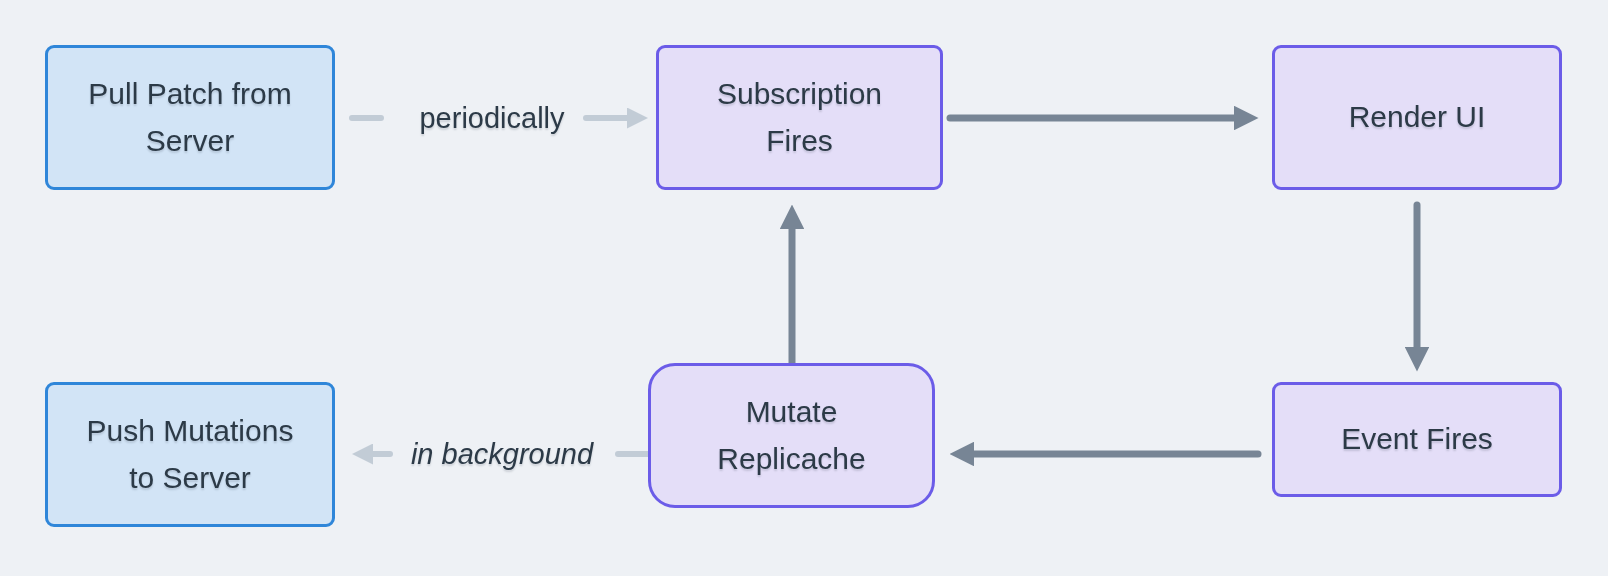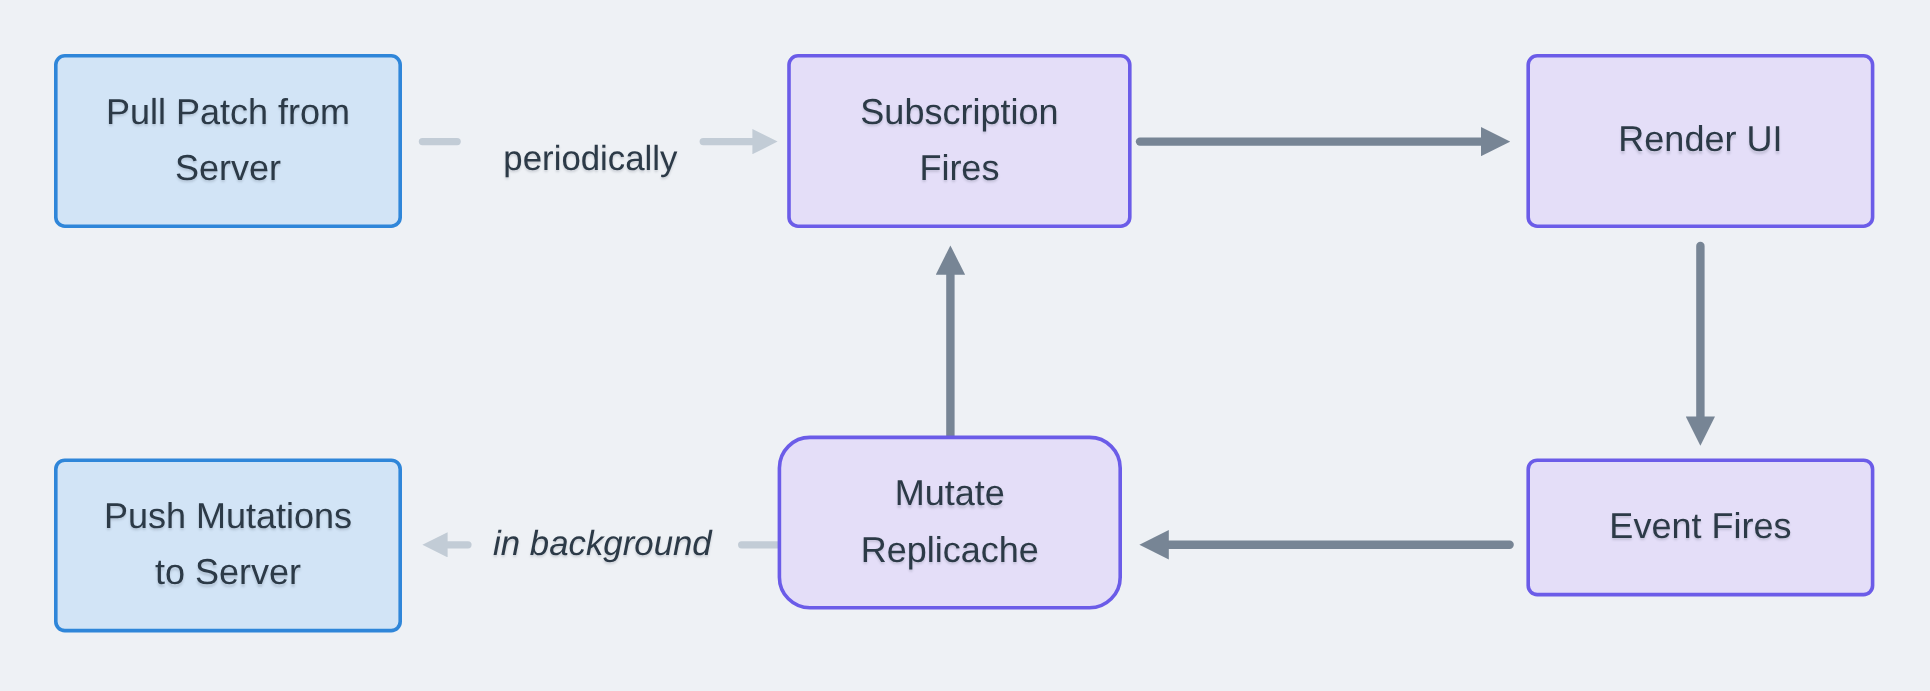--- a/index.html
+++ b/index.html
@@ -60,21 +60,21 @@
     text-shadow: 0 2px 2px rgba(44, 58, 71, 0.18);
   }
   
   #node-pull    { left: 45px;   top: 45px;  width: 290px; height: 145px; }
   #node-sub     { left: 656px;  top: 45px;  width: 287px; height: 145px; }
   #node-render  { left: 1272px; top: 45px;  width: 290px; height: 145px; }
   #node-push    { left: 45px;   top: 382px; width: 290px; height: 145px; text-align: center; }
   #node-mutate  { left: 648px;  top: 363px; width: 287px; height: 145px; border-radius: 27px; }
   #node-event   { left: 1272px; top: 382px; width: 290px; height: 115px; }
 
-  #label-periodically { left: 492px; top: 118px; margin-top: 15px; }
+  #label-periodically { left: 492px; top: 118px; }
   #label-inbackground { left: 502px; top: 454px; font-style: italic; }
 </style>
 </head>
 <body>
 
 <div class="canvas">
 
   <svg class="arrows" viewBox="0 0 1608 576" xmlns="http://www.w3.org/2000/svg">
     <defs>
       <marker id="ah-dark" viewBox="0 0 10 10" refX="0" refY="5" markerWidth="3.5" markerHeight="3.5" orient="auto" markerUnits="strokeWidth">

